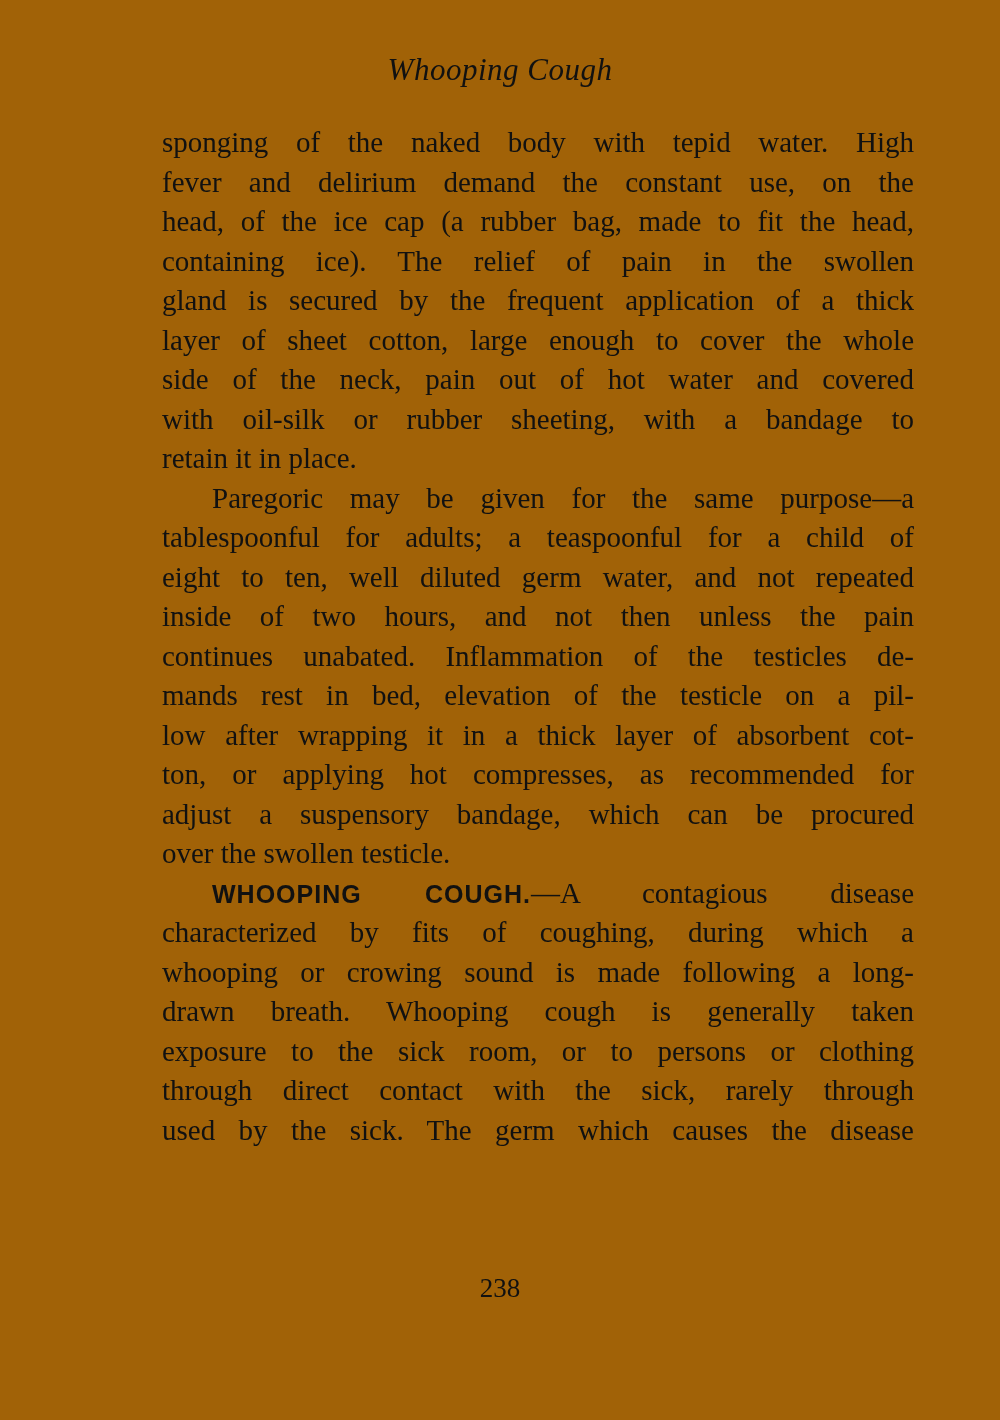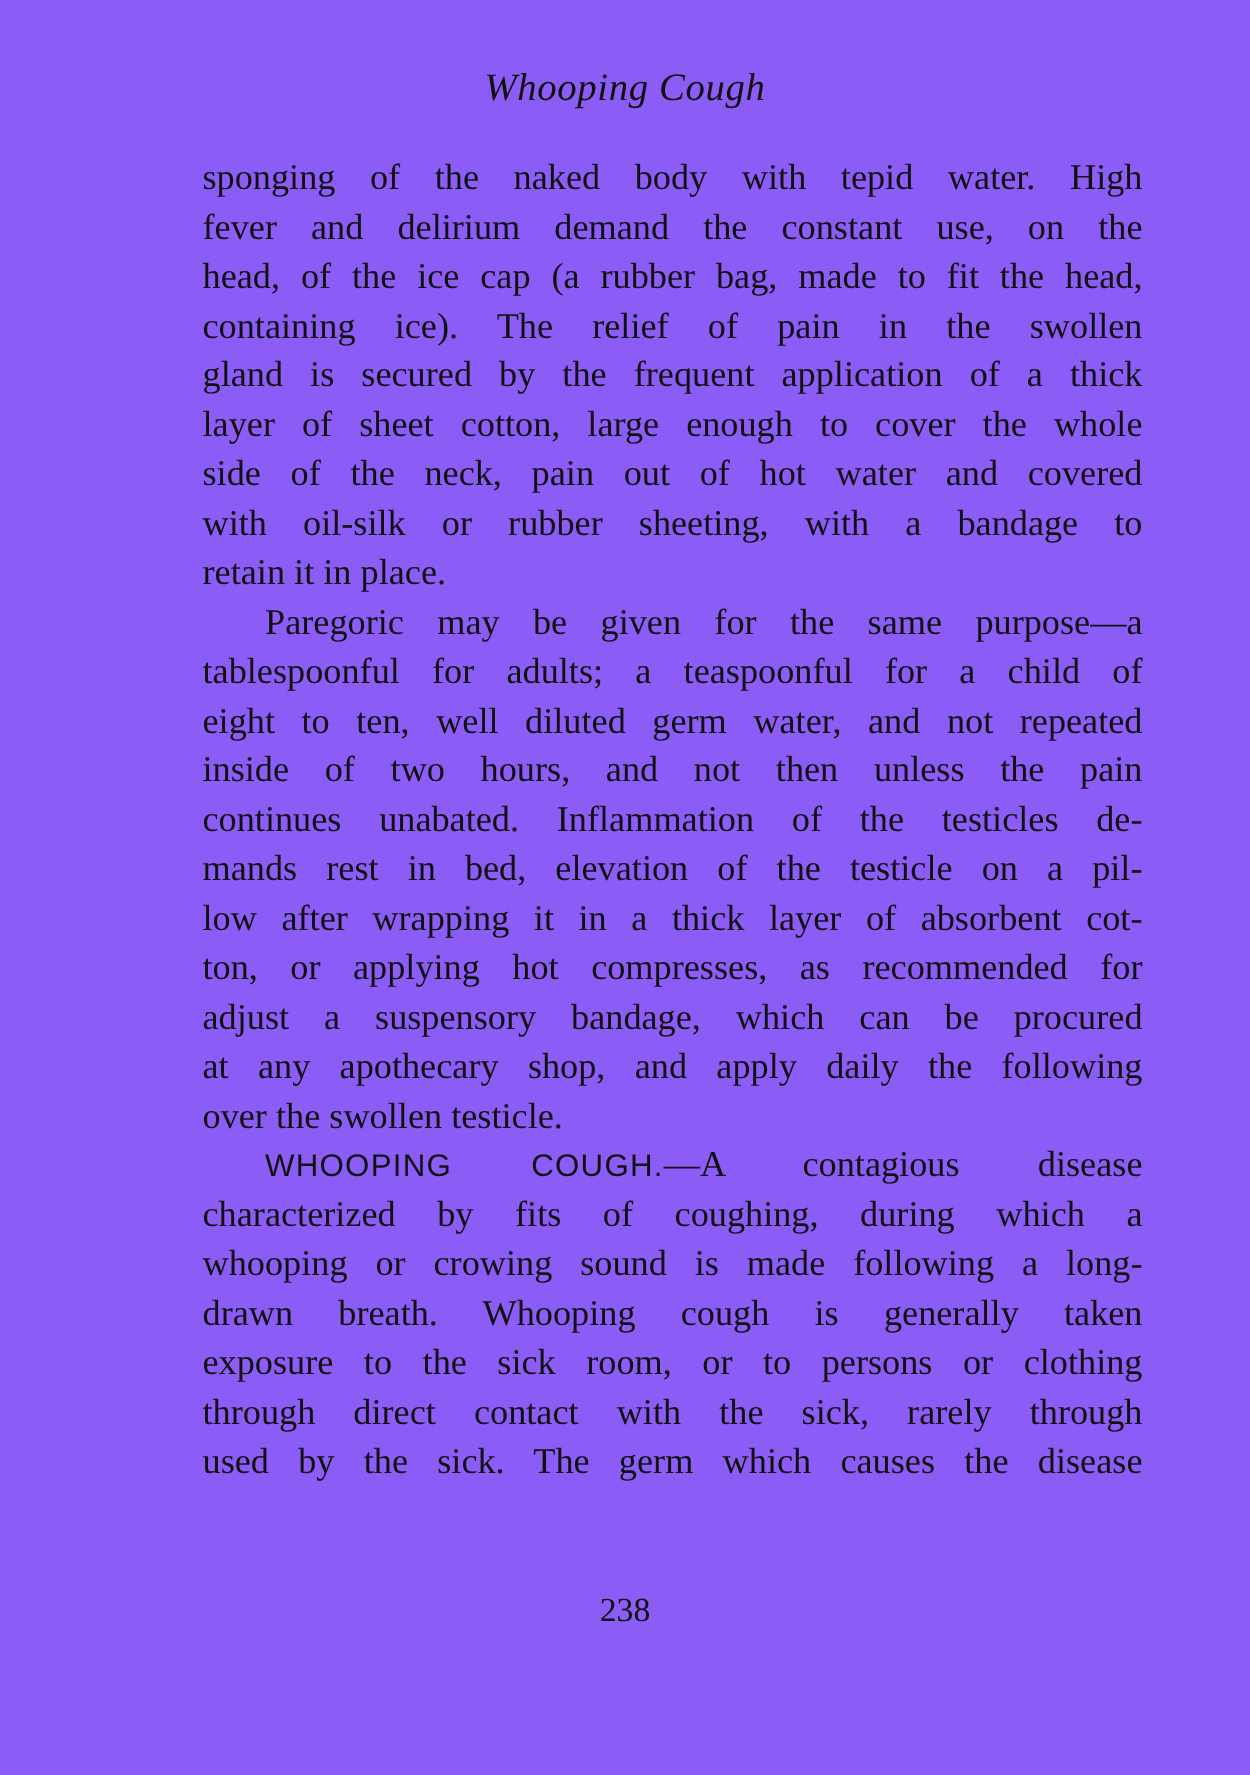--- a/index.html
+++ b/index.html
@@ -14,21 +14,21 @@
       overflow: hidden;
       font-family: "Liberation Serif", "DejaVu Serif", serif;
       color: #111111;
     }
     .page {
       position: absolute;
       left: 0;
       top: 0;
       width: 1000px;
       height: 1420px;
-      background: #8b5cf6;
+      background: #a16207;
     }
     .running-head {
       position: absolute;
       left: 0;
       width: 1000px;
       top: 52px;
       text-align: center;
       font-style: italic;
       font-size: 31px;
       letter-spacing: 0.5px;
@@ -49,21 +49,21 @@
       overflow: visible;
     }
     .line.last {
       text-align-last: left;
     }
     .line.indent {
       padding-left: 50px;
     }
     .bold {
       font-family: "Liberation Sans", "DejaVu Sans", sans-serif;
-      font-weight: normal;
+      font-weight: bold;
       font-size: 25px;
       letter-spacing: 1px;
       margin-top: 23px;
     }
     .folio {
       position: absolute;
       left: 0;
       width: 1000px;
       top: 1273px;
       text-align: center;
@@ -94,21 +94,20 @@
     <div>
       <div class="line indent">Paregoric may be given for the same purpose—a</div>
       <div class="line">tablespoonful for adults; a teaspoonful for a child of</div>
       <div class="line">eight to ten, well diluted germ water, and not repeated</div>
       <div class="line">inside of two hours, and not then unless the pain</div>
       <div class="line">continues unabated.  Inflammation of the testicles de-</div>
       <div class="line">mands rest in bed, elevation of the testicle on a pil-</div>
       <div class="line">low after wrapping it in a thick layer of absorbent cot-</div>
       <div class="line">ton, or applying hot compresses, as recommended for</div>
       <div class="line">adjust a suspensory bandage, which can be procured</div>
-      <div class="line">at any apothecary shop, and apply daily the following</div>
       <div class="line last">over the swollen testicle.</div>
     </div>
 
     <div>
       <div class="line indent"><span class="bold">WHOOPING COUGH.</span><span>—A contagious disease</span></div>
       <div class="line">characterized by fits of coughing, during which a</div>
       <div class="line">whooping or crowing sound is made following a long-</div>
       <div class="line">drawn breath.  Whooping cough is generally taken</div>
       <div class="line">exposure to the sick room, or to persons or clothing</div>
       <div class="line">through direct contact with the sick, rarely through</div>

